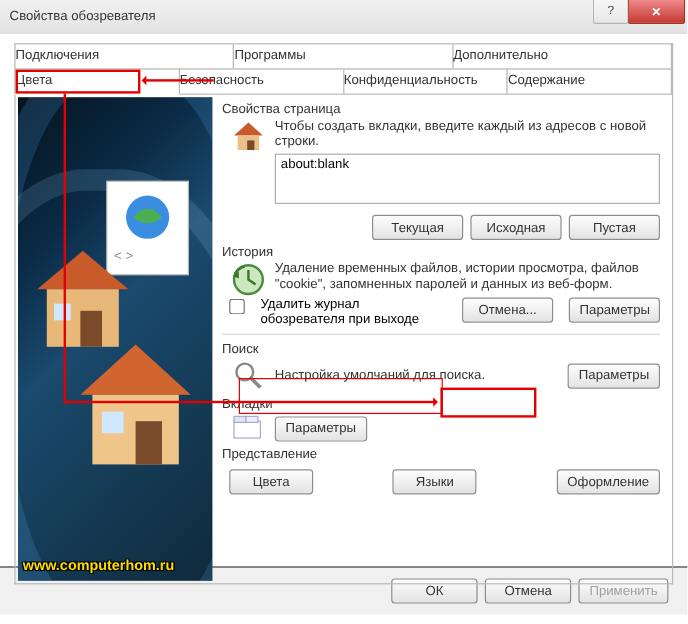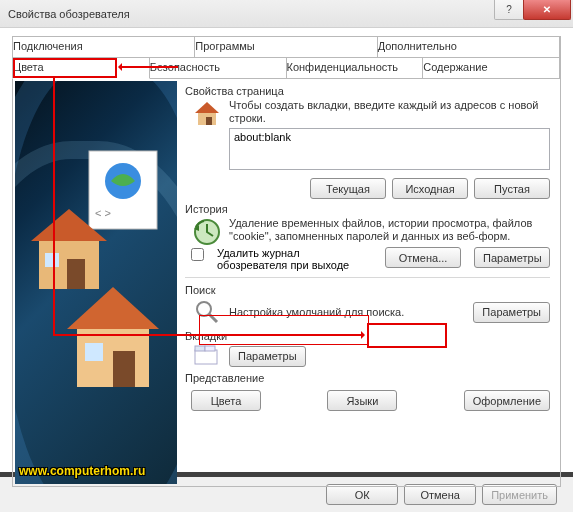--- a/index.html
+++ b/index.html
@@ -50,21 +50,21 @@
 .btn-row { display: flex; justify-content: flex-end; gap: 6px; margin-top: 6px; }
 .btn { height: 21px; min-width: 76px; border: 1px solid #8e8e8e; background: linear-gradient(#fdfdfd,#e3e3e3); border-radius: 3px; padding: 0 8px; color:#333; cursor:pointer; }
 .btn.disabled { color:#a0a0a0; }
 
 .cb-row { display: flex; align-items: flex-start; gap: 13px; margin-left: 6px; justify-content: space-between; }
 input[type=checkbox]{margin-top:1px;}
 
 .sep { border-top:1px solid #d8d8d8; margin:2px 0;}
 
 
-.dialog-buttons { height: 40px; border-top: 5px solid #404040; display: flex; justify-content: flex-end; align-items: center; gap: 6px; padding-right: 16px; background:#f0f0f0;}
+.dialog-buttons { height: 40px; border-top: 1px solid #404040; display: flex; justify-content: flex-end; align-items: center; gap: 6px; padding-right: 16px; background:#f0f0f0;}
 .dialog-buttons .btn { min-width: 72px; }
 </style>
 </head>
 <body>
 
 <div class="titlebar">
   <span class="title">Свойства обозревателя</span>
   <div class="win-controls">
     <div class="win-btn">?</div>
     <div class="win-btn close">✕</div>

